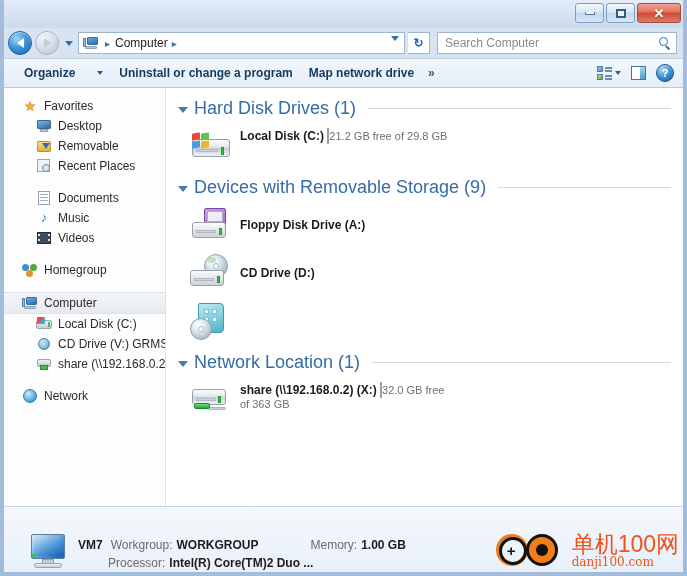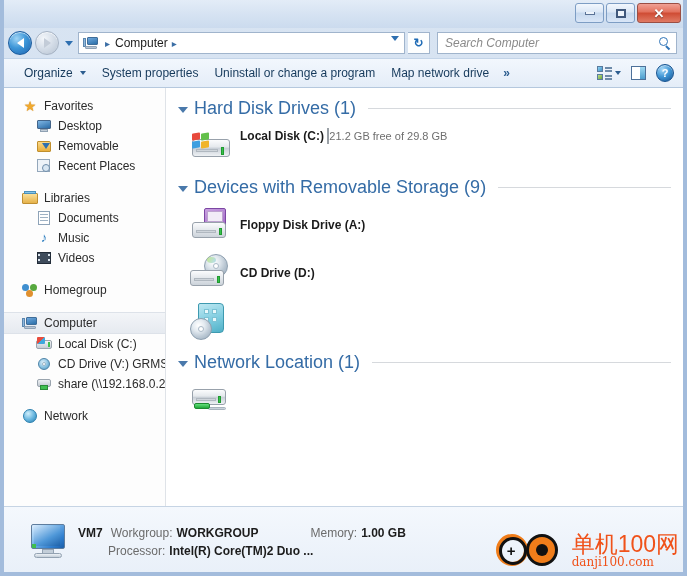--- a/index.html
+++ b/index.html
@@ -98,38 +98,39 @@
     background: #fdfefe;
     display:flex; align-items:center; justify-content:center;
     cursor:pointer; color:#1f6bb5; font-size: 12px; font-weight: bold;
   }
   .searchbox {
     width: 240px; flex: 0 0 240px; height: 22px;
     background: #fff; border: 1px solid #a0b4cc;
     display: flex; align-items: center; padding: 0 4px 0 7px;
     margin-left: 4px;
   }
-  .searchbox .ph { flex:1 1 auto; color: #8a8a8a; font-style: italic; font-size: 12px; }
+  .searchbox .ph { flex:1 1 auto; color: #8a8a8a; font-size: 12px; }
   .mag { width: 13px; height: 13px; position: relative; flex:0 0 13px; }
   .mag .ring { position:absolute; left:0; top:0; width: 9px; height: 9px; border: 1.6px solid #2f74b8; border-radius: 50%; }
   .mag .hnd { position:absolute; left:7px; top:8px; width: 5px; height: 1.8px; background: #2f74b8; transform: rotate(45deg); transform-origin: left center; }
 
   
   .toolbar {
     height: 30px; flex: 0 0 30px;
     background: linear-gradient(180deg,#f2f7fd 0%, #e4edf8 100%);
     border-top: 1px solid #c3d4e8;
     border-bottom: 1px solid #b5c8de;
     display: flex; align-items: center;
     padding: 0 4px 0 12px;
   }
   .tbitem {
-    display: flex; align-items: center; gap: 7px;
+    display: flex; align-items: center; gap: 22px;
     padding: 4px 8px; font-size: 12px; color: #15395b; cursor: pointer;
     white-space: nowrap;
+    font-weight: bold;
   }
   .tb-caret { width:0;height:0;border-left:3.5px solid transparent;border-right:3.5px solid transparent;border-top:4.5px solid #2c5d8f; }
   .tbspacer { flex: 1 1 auto; }
   .chev { color:#2c5d8f; font-size: 12px; font-weight: bold; padding: 0 6px; cursor:pointer; }
   .iconbtn { display:flex; align-items:center; gap:3px; padding: 3px 5px; cursor:pointer; }
   .viewicon { width:15px; height:14px; position:relative; }
   .viewicon i { position:absolute; display:block; }
   .viewicon .sq { left:0; width:6px; height:6px; border:1px solid #5a7b9e; }
   .viewicon .sq1 { top:0; background: linear-gradient(135deg,#8fd3f5,#3f8fc4); }
   .viewicon .sq2 { top:8px; background: linear-gradient(135deg,#bde08a,#6aa33c); }
@@ -240,21 +241,21 @@
   .bi-net .slot { position:absolute; left:6px; top:17px; width:20px; height:3px; background:#cfd5db; border:1px solid #b0b8c0; }
   .bi-net .led { position:absolute; left:28px; top:15px; width:3px; height:7px; background:#36c24a; border:1px solid #219a31; }
   .bi-net .cable { position:absolute; left:4px; top:22px; width:16px; height:6px; background: linear-gradient(180deg,#63e07a,#22a83c); border:1px solid #1d8a31; border-radius:2px; }
   .bi-net .wire { position:absolute; left:18px; top:26px; width:18px; height:3px; background:#c9d2da; border:1px solid #a8b3bd; border-radius:2px; }
 
   
   .statusbar {
     height: 66px; flex: 0 0 66px;
     background: linear-gradient(180deg,#f4f8fd 0%, #e9f0f9 100%);
     border-top: 1px solid #c6d4e4;
-    display: flex; align-items: center; padding: 4px 10px 0 22px;
+    display: flex; align-items: flex-end; padding: 4px 10px 0 22px;
     position: relative;
   }
   .sb-icon { width: 44px; height: 40px; flex: 0 0 44px; position: relative; margin-right: 8px; }
   .sb-icon .scr { position:absolute; left:5px; top:2px; width:34px; height:25px; background: linear-gradient(140deg,#dfefff 0%, #8fc4f0 30%, #2f7fd0 75%, #1c5ea8 100%); border:1px solid #5e7d9e; border-radius:2px; }
   .sb-icon .inner { position:absolute; left:8px; top:4px; width:26px; height:20px; background: linear-gradient(150deg,#cfe6fb 0%, #4e97d8 60%, #1f63ab 100%); }
   .sb-icon .stand { position:absolute; left:16px; top:27px; width:12px; height:5px; background:#c3ced9; border:1px solid #93a2b2; }
   .sb-icon .foot { position:absolute; left:8px; top:31px; width:28px; height:5px; background: linear-gradient(180deg,#eef2f6,#c3ced9); border:1px solid #93a2b2; border-radius:3px; }
   .sb-icon .led { position:absolute; left:6px; top:22px; width:4px; height:4px; background:#3fbf4f; }
   .sb-text { font-size: 12px; line-height: 18px; color: #4a4a4a; }
   .sb-row { display: flex; align-items: baseline; }
@@ -333,21 +334,20 @@
           <i class="hnd"></i>
         </span>
     </div>
   </div>
 
   <div class="toolbar">
     <div class="tbitem">
       <span>Organize</span>
       <span class="tb-caret"></span>
     </div>
-    <div class="tbitem">System properties</div>
     <div class="tbitem">Uninstall or change a program</div>
     <div class="tbitem">Map network drive</div>
     <div class="chev">»</div>
     <div class="tbspacer"></div>
     <div class="iconbtn">
       <span class="viewicon">
         <i class="sq sq1"></i>
           <i class="sq sq2"></i>
         <i class="ln" style="top:1px"></i>
           <i class="ln" style="top:4px"></i>
@@ -391,27 +391,20 @@
       <div class="navitem child">
         <span class="nicon ic-recent">
             <i class="pg"></i>
             <i class="cl"></i>
           </span>
         <span>Recent Places</span>
       </div>
 
       <div class="navgap"></div>
 
-      <div class="navitem root">
-        <span class="nicon ic-lib">
-            <i class="bk"></i>
-            <i class="tp"></i>
-          </span>
-        <span>Libraries</span>
-      </div>
       <div class="navitem child">
         <span class="nicon ic-doc">
           <i class="pg"></i>
             <i class="l" style="top:4px"></i>
             <i class="l" style="top:7px"></i>
             <i class="l" style="top:10px"></i>
         </span>
         <span>Documents</span>
       </div>
       <div class="navitem child">
@@ -574,20 +567,27 @@
         </div>
         <div class="tiles">
           <div class="tile">
             <span class="big bi-net">
               <i class="body"></i>
                 <i class="slot"></i>
                 <i class="led"></i>
                 <i class="wire"></i>
                 <i class="cable"></i>
             </span>
+            <span class="meta">
+              <span class="name">share (\\192.168.0.2) (X:)</span>
+              <span class="bar">
+                <i class="fill red" style="width:91%"></i>
+              </span>
+              <span class="sub">32.0 GB free of 363 GB</span>
+            </span>
           </div>
         </div>
       </div>
 
     </div>
   </div>
 
   <div class="statusbar">
     <span class="sb-icon">
       <i class="scr"></i>

